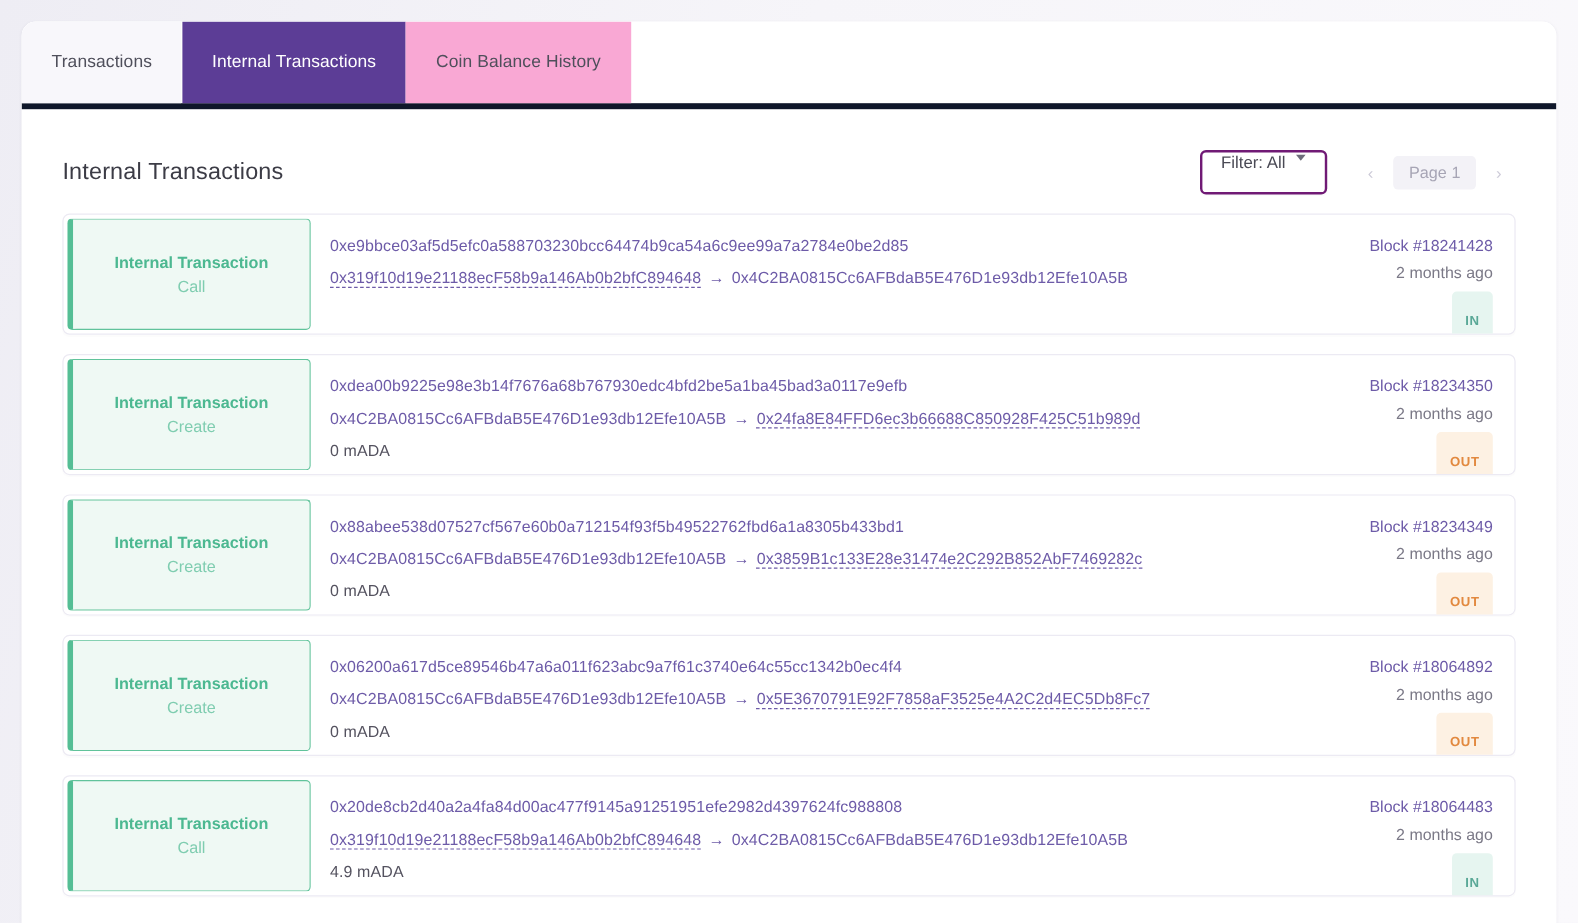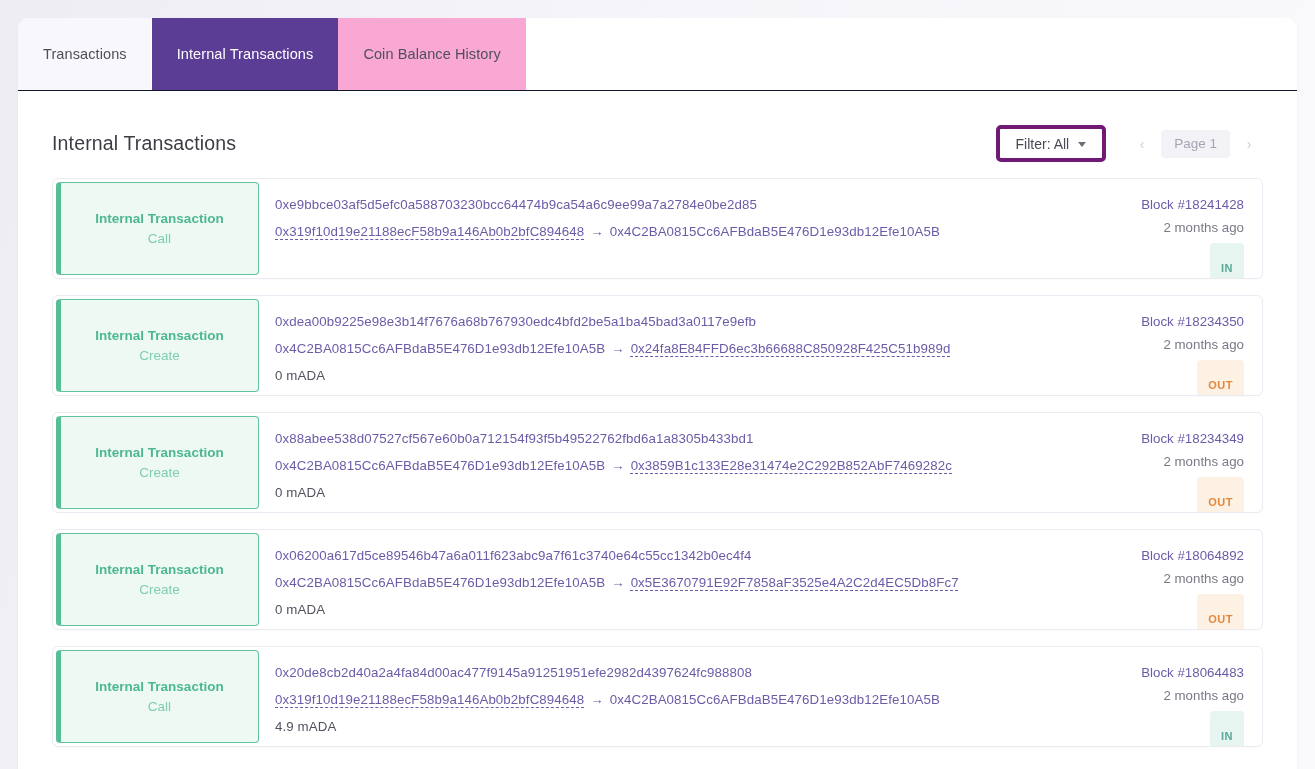--- a/index.html
+++ b/index.html
@@ -34,21 +34,21 @@
     background: #ffffff;
     border-radius: 12px 12px 0 0;
     box-shadow: 0 1px 3px rgba(40, 30, 80, 0.05);
     overflow: hidden;
   }
 
   
   .tab-bar {
     position: relative;
     height: 73px;
-    border-bottom: 1px solid #0f172a;
+    border-bottom: 5px solid #0f172a;
     background: #ffffff;
     display: flex;
     align-items: stretch;
   }
 
   .tab-bar::before {
     content: "";
     position: absolute;
     left: 0; top: 0; bottom: 0;
     width: 133px;
@@ -107,25 +107,24 @@
   }
 
   .header-controls {
     display: flex;
     align-items: center;
     gap: 22px;
   }
 
   .filter-button {
     display: flex;
-    align-items: center;
     gap: 9px;
     height: 37px;
     padding: 0 16px;
-    border: 4px solid #701a75;
+    border: 2px solid #701a75;
     border-radius: 5px;
     background: #ffffff;
     font-size: 14px;
     color: #4a4a55;
     cursor: pointer;
     box-shadow: 0 1px 1px rgba(40,30,80,0.02);
   }
 
   .caret-down {
     width: 0; height: 0;

